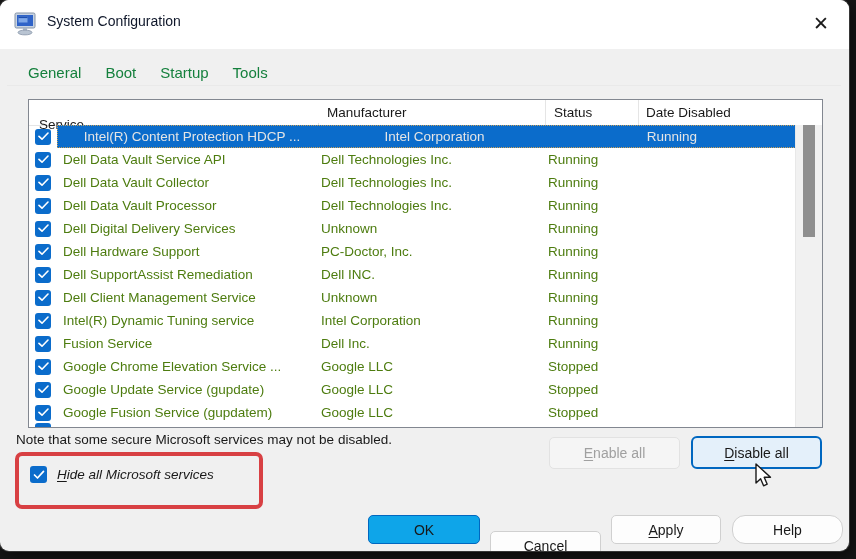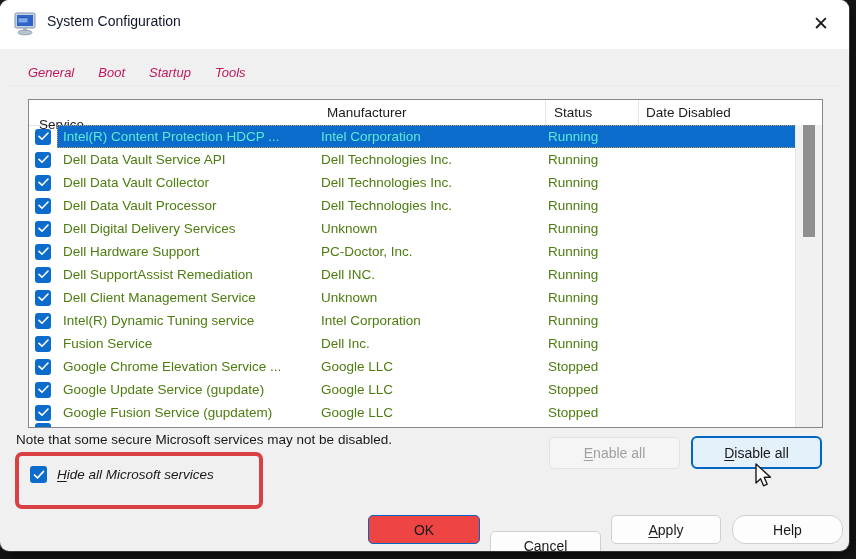--- a/index.html
+++ b/index.html
@@ -19,22 +19,22 @@
   .app-icon{position:absolute;left:13px;top:12px;width:26px;height:24px;}
   .window-title{position:absolute;left:47px;top:13px;font-size:14px;color:#0f172a;}
   .close-btn{
     position:absolute;right:10px;top:8px;width:36px;height:30px;border:none;background:transparent;
     font-size:19px;color:#1a1a1a;cursor:default;display:flex;align-items:center;justify-content:center;
     font-family:"DejaVu Sans",sans-serif;
   }
   
   .tabbar{position:absolute;left:16px;top:57px;height:29px;display:flex;align-items:flex-end;z-index:3;}
   .tab{
-    font-size:13px;color:#be185d;padding:4px 11px 5px 11px;line-height:17px;
-    border:1px solid transparent;border-bottom:none;position:relative;font-style:italic;
+    font-size:15px;color:#15803d;padding:4px 11px 5px 11px;line-height:17px;
+    border:1px solid transparent;border-bottom:none;position:relative;
   }
   .tab.active{
     background:#fdfdfd;border-color:#d9d9d9;padding-top:7px;margin-top:-3px;
     border-radius:2px 2px 0 0;z-index:4;box-shadow:0 1px 0 #fdfdfd;
   }
   .tabpane{
     position:absolute;left:7px;top:85px;width:834px;height:419px;
     border-top:1px solid #e9e9e9;
   }
   
@@ -54,21 +54,21 @@
   .checkbox{
     width:16px;height:16px;border-radius:3px;background:var(--checkbox-blue,#0b6ccb);
     display:flex;align-items:center;justify-content:center;flex:none;
   }
   .checkbox svg{display:block;}
   .row-main{flex:1;height:23px;display:flex;align-items:center;min-width:0;}
   .row-main.selected{
     background:var(--selection-blue,#0b6ccb);
     outline:1px dotted rgba(235,170,70,.85);outline-offset:-1px;
   }
-  .row-main.selected .cell{color:#5eead4;}
+  .row-main.selected .cell{color:#e5e5e5;text-align:center;}
   .cell{font-size:13.5px;color:#4d7c0f;white-space:nowrap;overflow:hidden;}
   .cell.svc{width:258px;padding-left:6px;flex:none;}
   .cell.mfr{width:227px;flex:none;}
   .cell.sts{flex:1;}
   .partial-row-checkbox{
     position:absolute;left:6px;bottom:-12px;width:16px;height:16px;border-radius:3px;
     background:var(--checkbox-blue,#0b6ccb);
   }
   
   .scrollbar{position:absolute;top:25px;right:0;width:26px;bottom:0;background:#f1f1f1;border-left:1px solid #e8e8e8;}
@@ -84,21 +84,21 @@
   }
   .btn{
     box-sizing:border-box;border:1px solid #d0d0d0;background:#fdfdfd;border-radius:5px;
     font-size:14px;color:#191919;font-family:inherit;display:flex;align-items:center;justify-content:center;
   }
   .btn-enable{position:absolute;left:549px;top:437px;width:131px;height:32px;background:#f5f5f5;border-color:#e2e2e2;color:#a0a0a0;}
   .btn-disable{
     position:absolute;left:691px;top:436px;width:131px;height:33px;
     background:#e4f0fa;border:2px solid var(--accent-blue,#0067c0);border-radius:6px;
   }
-  .btn-ok{position:absolute;left:368px;top:515px;width:112px;height:29px;background:#ef4444;border:1.5px solid var(--accent-blue,#0067c0);}
+  .btn-ok{position:absolute;left:368px;top:515px;width:112px;height:29px;background:#0ea5e9;border:1.5px solid var(--accent-blue,#0067c0);}
   .btn-cancel{position:absolute;left:490px;top:515px;width:111px;height:29px;margin-top:16px;}
   .btn-apply{position:absolute;left:611px;top:515px;width:110px;height:29px;}
   .btn-help{position:absolute;left:732px;top:515px;width:111px;height:29px;border-radius:13px;}
   u{text-decoration:underline;text-underline-offset:2px;}
   
   .cursor{position:absolute;left:752px;top:463px;z-index:9;pointer-events:none;}
 </style>
 </head>
 <body>
 

